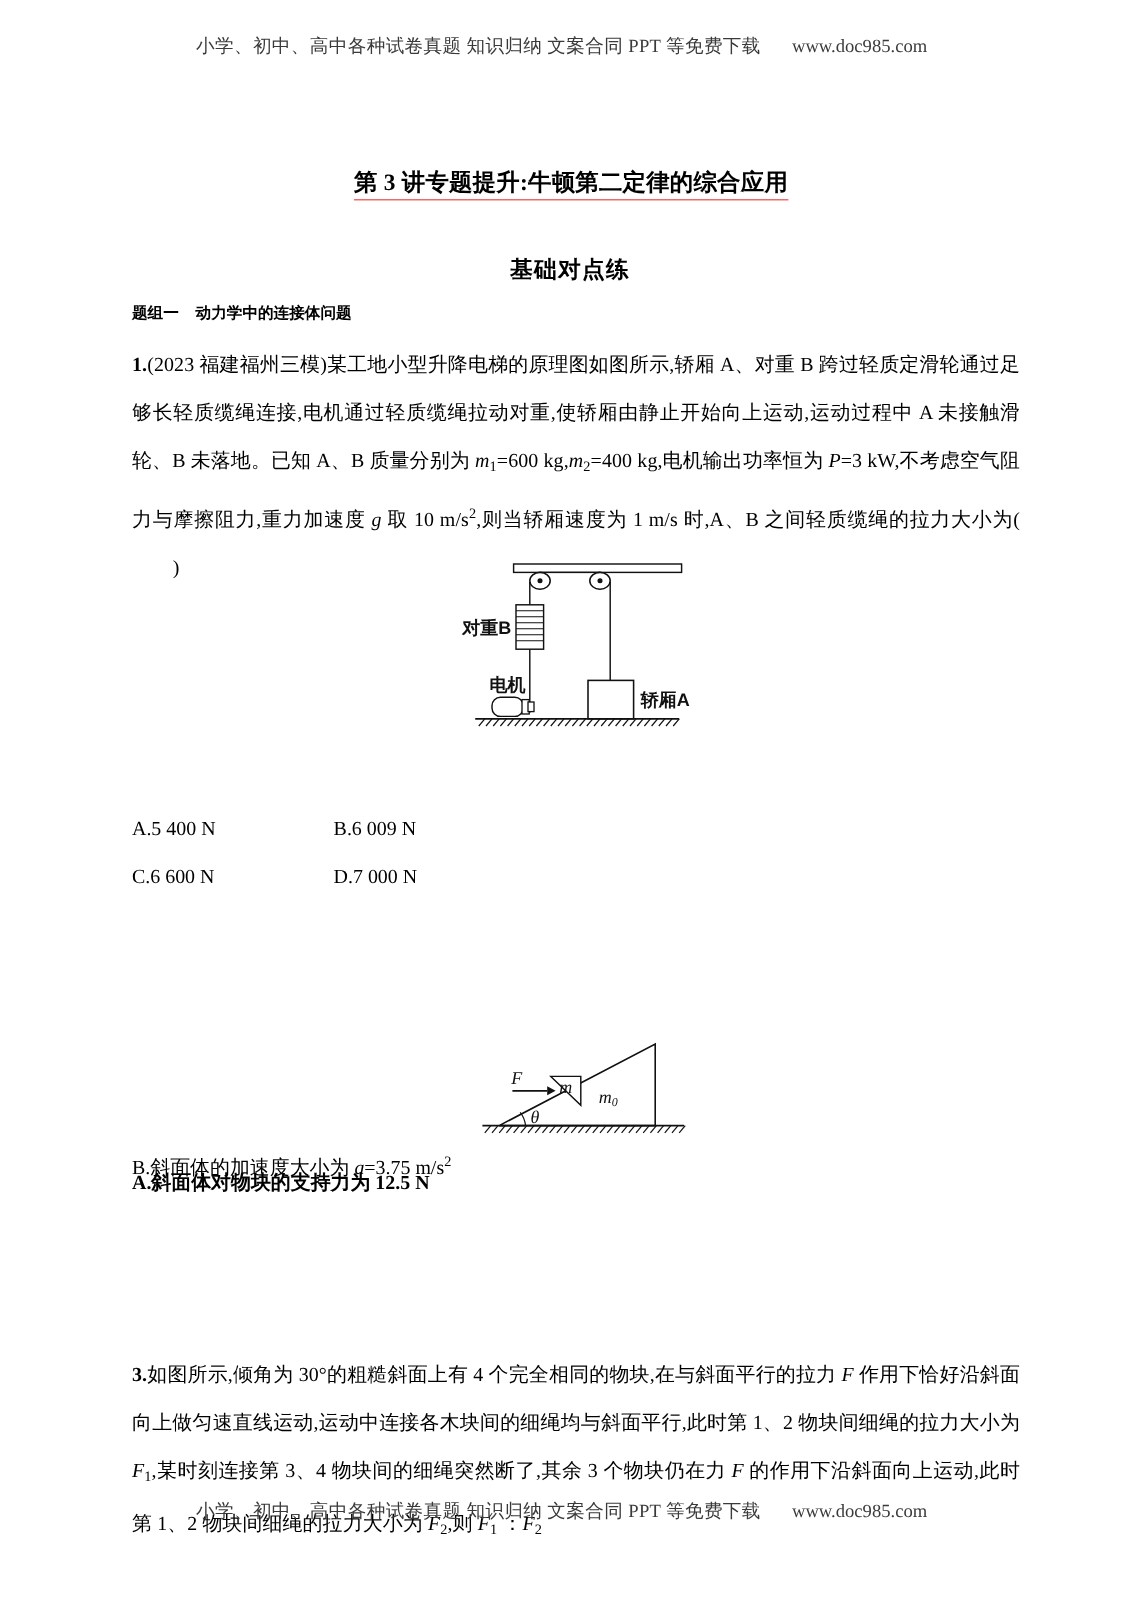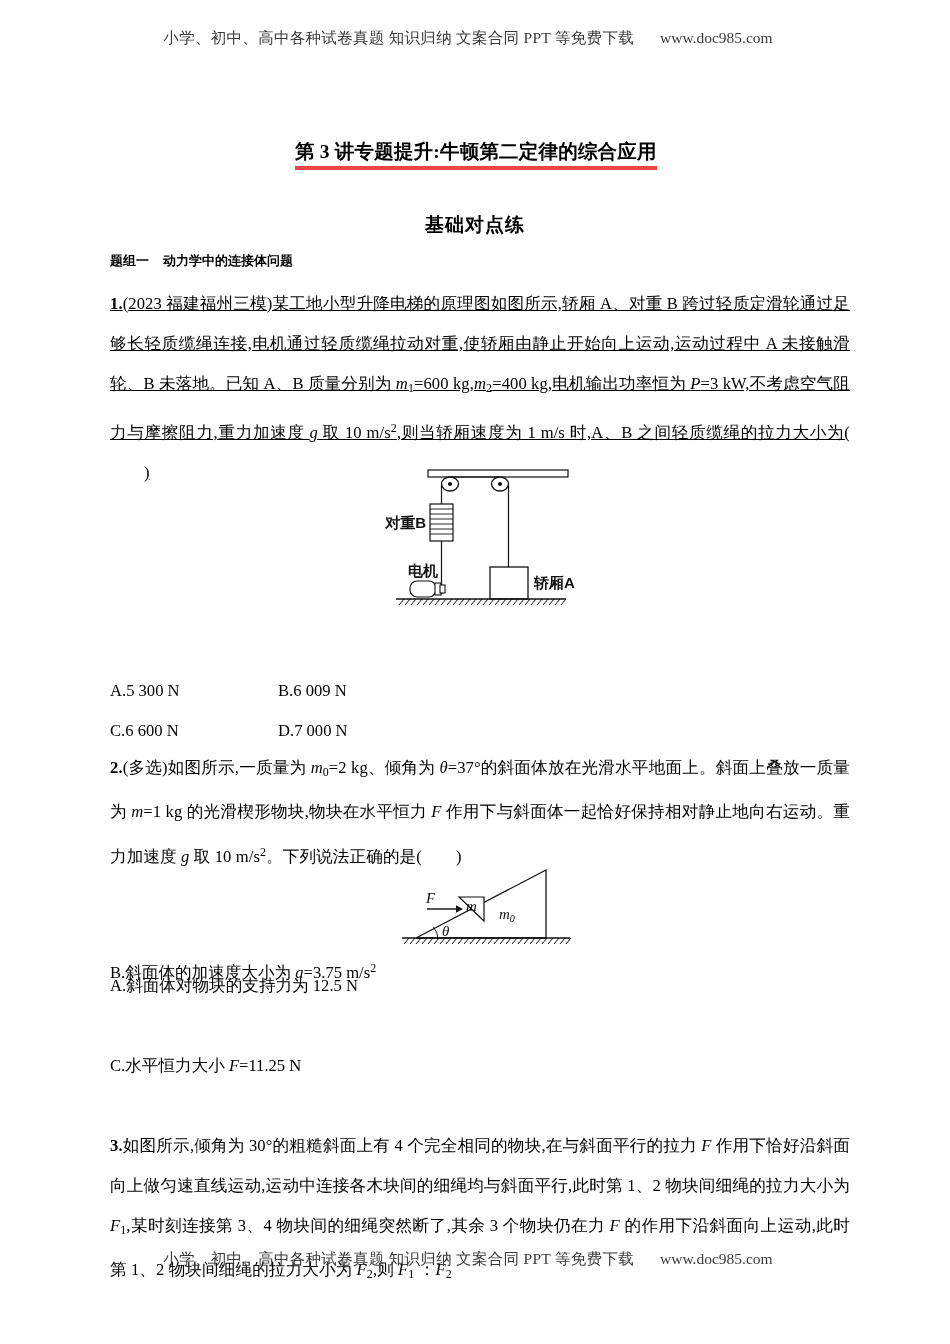--- a/index.html
+++ b/index.html
@@ -53,21 +53,21 @@
     white-space: nowrap;
   }
   .lesson-title {
     position: absolute;
     left: 295px;
     top: 138px;
     font-size: 19.5px;
     font-weight: bold;
     letter-spacing: 0.2px;
     white-space: nowrap;
-    border-bottom: 4px solid #ef4444;
+    border-bottom: 1px solid #ef4444;
     padding-bottom: 1px;
   }
 
   .section-title {
     position: absolute;
     left: 0;
     top: 212px;
     width: 950px;
     text-align: center;
     font-size: 19px;
@@ -141,21 +141,21 @@
     <span>小学、初中、高中各种试卷真题  知识归纳  文案合同  PPT 等免费下载</span><span class="url">www.doc985.com</span>
   </div>
 
   <div class="lesson-title">第 3 讲专题提升:牛顿第二定律的综合应用</div>
   <div class="section-title">基础对点练</div>
 
   <div class="group-title">
     <span>题组一</span><span class="gap"></span><span>动力学中的连接体问题</span>
   </div>
 
-  <div class="qblock" id="q1" style="top:284px;text-decoration:underline;">
+  <div class="qblock" id="q1" style="top:284px;">
     <span class="qnum">1.</span><span class="runs">(2023 福建福州三模)某工地小型升降电梯的原理图如图所示,轿厢 A、对重 B 跨过轻质定滑轮通过足够长轻质缆绳连接,电机通过轻质缆绳拉动对重,使轿厢由静止开始向上运动,运动过程中 A 未接触滑轮、B 未落地。已知 A、B 质量分别为 <i class="v">m</i><span class="sub">1</span>=600 kg,<i class="v">m</i><span class="sub">2</span>=400 kg,电机输出功率恒为 <i class="v">P</i>=3 kW,不考虑空气阻力与摩擦阻力,重力加速度 <i class="v">g</i> 取 10 m/s<span class="sup">2</span>,则当轿厢速度为 1 m/s 时,A、B 之间轻质缆绳的拉力大小为(<span class="blank"></span>)</span>
   </div>
 
   <div class="figure" style="left:378px; top:466px;">
     <svg width="270" height="160" viewBox="0 0 270 160">
 
       <rect x="50" y="4" width="140" height="7" fill="#ffffff" stroke="#111" stroke-width="1.2"></rect>
 
       <ellipse cx="72" cy="18" rx="8.5" ry="7" fill="#ffffff" stroke="#111" stroke-width="1.3"></ellipse>
       <circle cx="72" cy="18" r="2.1" fill="#111"></circle>
@@ -217,29 +217,26 @@
           <line x1="183" y1="139" x2="188" y2="133"></line>
       </g>
 
       <text class="cnlabel" x="48" y="62" text-anchor="end">对重B</text>
       <text class="cnlabel" x="30" y="110">电机</text>
       <text class="cnlabel" x="156" y="122">轿厢A</text>
     </svg>
   </div>
 
   <div class="opts" style="top:671px;">
-    <span class="col2">A.5 300 N</span><span>B.6 009 N</span>
+    <span class="col2">A.5 400 N</span><span>B.6 009 N</span>
   </div>
   <div class="opts" style="top:711px;">
     <span class="col2">C.6 600 N</span><span>D.7 000 N</span>
   </div>
 
-  <div class="qblock" id="q2" style="top:748px;">
-    <span class="qnum">2.</span><span class="runs">(多选)如图所示,一质量为 <i class="v">m</i><span class="sub">0</span>=2 kg、倾角为 <i class="v">θ</i>=37°的斜面体放在光滑水平地面上。斜面上叠放一质量为 <i class="v">m</i>=1 kg 的光滑楔形物块,物块在水平恒力 <i class="v">F</i> 作用下与斜面体一起恰好保持相对静止地向右运动。重力加速度 <i class="v">g</i> 取 10 m/s<span class="sup">2</span>。下列说法正确的是(<span class="blank"></span>)</span>
-  </div>
 
   <div class="figure" style="left:398px; top:862px;">
     <svg width="190" height="95" viewBox="0 0 190 95">
 
       <path d="M 18 76 L 148 76 L 148 8 Z" fill="#ffffff" stroke="#111" stroke-width="1.3"></path>
 
       <path d="M 61 35 L 86 35 L 86 59 Z" fill="#ffffff" stroke="#111" stroke-width="1.2"></path>
 
       <line x1="29" y1="47" x2="58" y2="47" stroke="#111" stroke-width="1.4"></line>
       <polygon points="58,43.2 65,47 58,50.8" fill="#111"></polygon>
@@ -278,29 +275,26 @@
           <line x1="168" y1="82" x2="173" y2="76"></line>
       </g>
 
       <text class="mathlabel" x="28" y="41" font-size="16">F</text>
       <text class="mathlabel" x="68" y="49" font-size="15">m</text>
       <text class="mathlabel" x="101" y="57" font-size="15">m<tspan font-size="10" dy="3">0</tspan></text>
       <text class="mathlabel" x="44" y="74" font-size="15">θ</text>
     </svg>
   </div>
 
-  <div class="opts" style="top:966px;">
+  <div class="opts" style="top:966px;font-weight:bold;">
     <span class="runs">A.斜面体对物块的支持力为 12.5 N</span>
   </div>
   <div class="opts" style="top:948px;">
     <span class="runs">B.斜面体的加速度大小为 <i class="v">a</i>=3.75 m/s<span class="sup">2</span></span>
   </div>
-  <div class="opts" style="top:1046px;">
-    <span class="runs">C.水平恒力大小 <i class="v">F</i>=11.25 N</span>
-  </div>
 
   <div class="qblock" id="q3" style="top:1126px;">
     <span class="qnum">3.</span><span class="runs">如图所示,倾角为 30°的粗糙斜面上有 4 个完全相同的物块,在与斜面平行的拉力 <i class="v">F</i> 作用下恰好沿斜面向上做匀速直线运动,运动中连接各木块间的细绳均与斜面平行,此时第 1、2 物块间细绳的拉力大小为 <i class="v">F</i><span class="sub">1</span>,某时刻连接第 3、4 物块间的细绳突然断了,其余 3 个物块仍在力 <i class="v">F</i> 的作用下沿斜面向上运动,此时第 1、2 物块间细绳的拉力大小为 <i class="v">F</i><span class="sub">2</span>,则 <i class="v">F</i><span class="sub">1</span> ：<i class="v">F</i><span class="sub">2</span></span>
   </div>
 
   <div class="watermark" id="ftr">
     <span>小学、初中、高中各种试卷真题  知识归纳  文案合同  PPT 等免费下载</span><span class="url">www.doc985.com</span>
   </div>
 
 </div>

